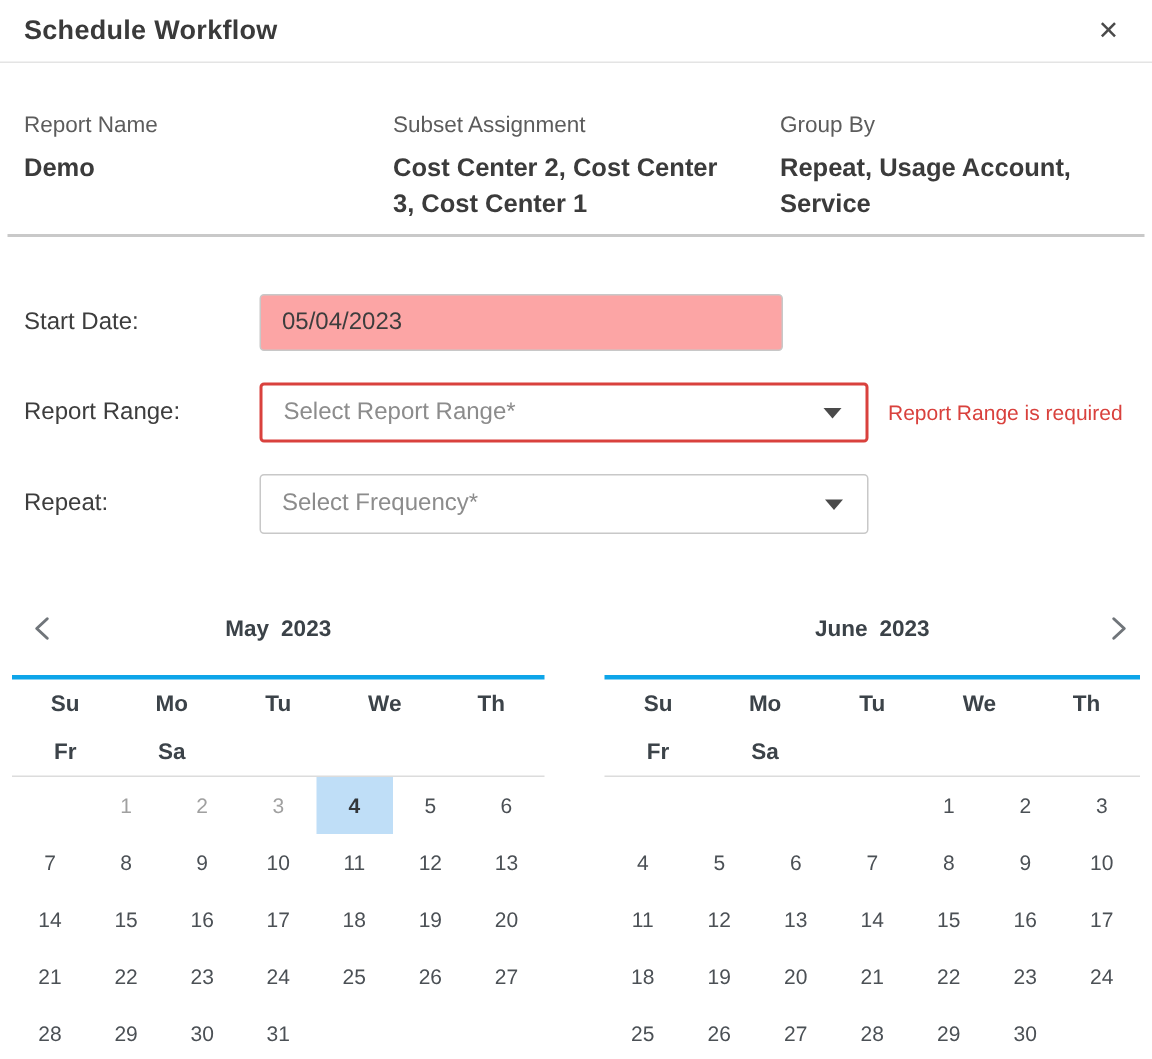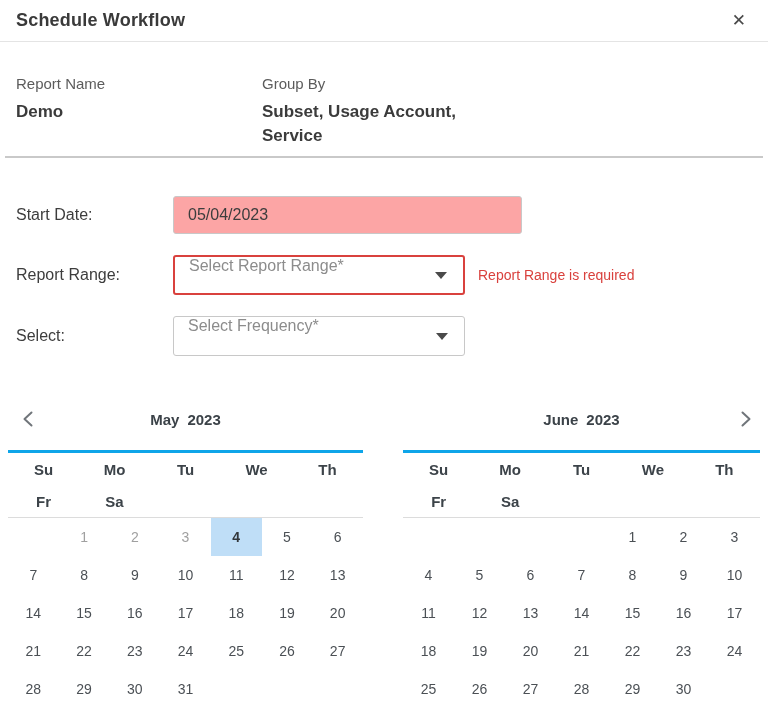--- a/index.html
+++ b/index.html
@@ -80,26 +80,27 @@
     border-radius: 3px;
     padding: 0 14px;
     font-size: 16px;
     color: #3d3d3d;
     font-family: inherit;
     outline: none;
     background: #fca5a5;
   }
   .select-box {
     position: relative;
-    width: 292px;
+    width: 406px;
     height: 40px;
     border: 1px solid #c8c8c8;
     border-radius: 3px;
     background: #fff;
     display: flex;
+    align-items: center;
     padding: 0 36px 0 14px;
     cursor: pointer;
   }
   .select-box.error-border { border: 2px solid #d9413d; }
   .select-placeholder {
     font-size: 16px;
     color: #8c8c8c;
     white-space: nowrap;
     overflow: hidden;
   }
@@ -203,22 +204,26 @@
       <span>✕</span>
     </button>
   </div>
 
   <div class="summary">
     <div class="sum-col">
       <div class="sum-label">Report Name</div>
       <div class="sum-value">Demo</div>
     </div>
     <div class="sum-col">
+      <div class="sum-label">Subset Assignment</div>
+      <div class="sum-value">Cost Center 2, Cost Center 3, Cost Center 1</div>
+    </div>
+    <div class="sum-col">
       <div class="sum-label">Group By</div>
-      <div class="sum-value">Subset, Usage Account, Service</div>
+      <div class="sum-value">Repeat, Usage Account, Service</div>
     </div>
   </div>
 
   <div class="summary-divider"></div>
 
   <div class="form-area">
 
     <div class="form-row row-start">
       <div class="form-label">Start Date:</div>
       <input class="text-input" type="text" value="05/04/2023" style="">
@@ -227,21 +232,21 @@
     <div class="form-row row-range">
       <div class="form-label">Report Range:</div>
       <div class="select-box error-border">
         <span class="select-placeholder">Select Report Range*</span>
         <span class="caret-down"></span>
       </div>
       <div class="error-text">Report Range is required</div>
     </div>
 
     <div class="form-row row-repeat">
-      <div class="form-label">Select:</div>
+      <div class="form-label">Repeat:</div>
       <div class="select-box">
         <span class="select-placeholder">Select Frequency*</span>
         <span class="caret-down"></span>
       </div>
     </div>
 
   </div>
 
   <div class="calendars">
 

